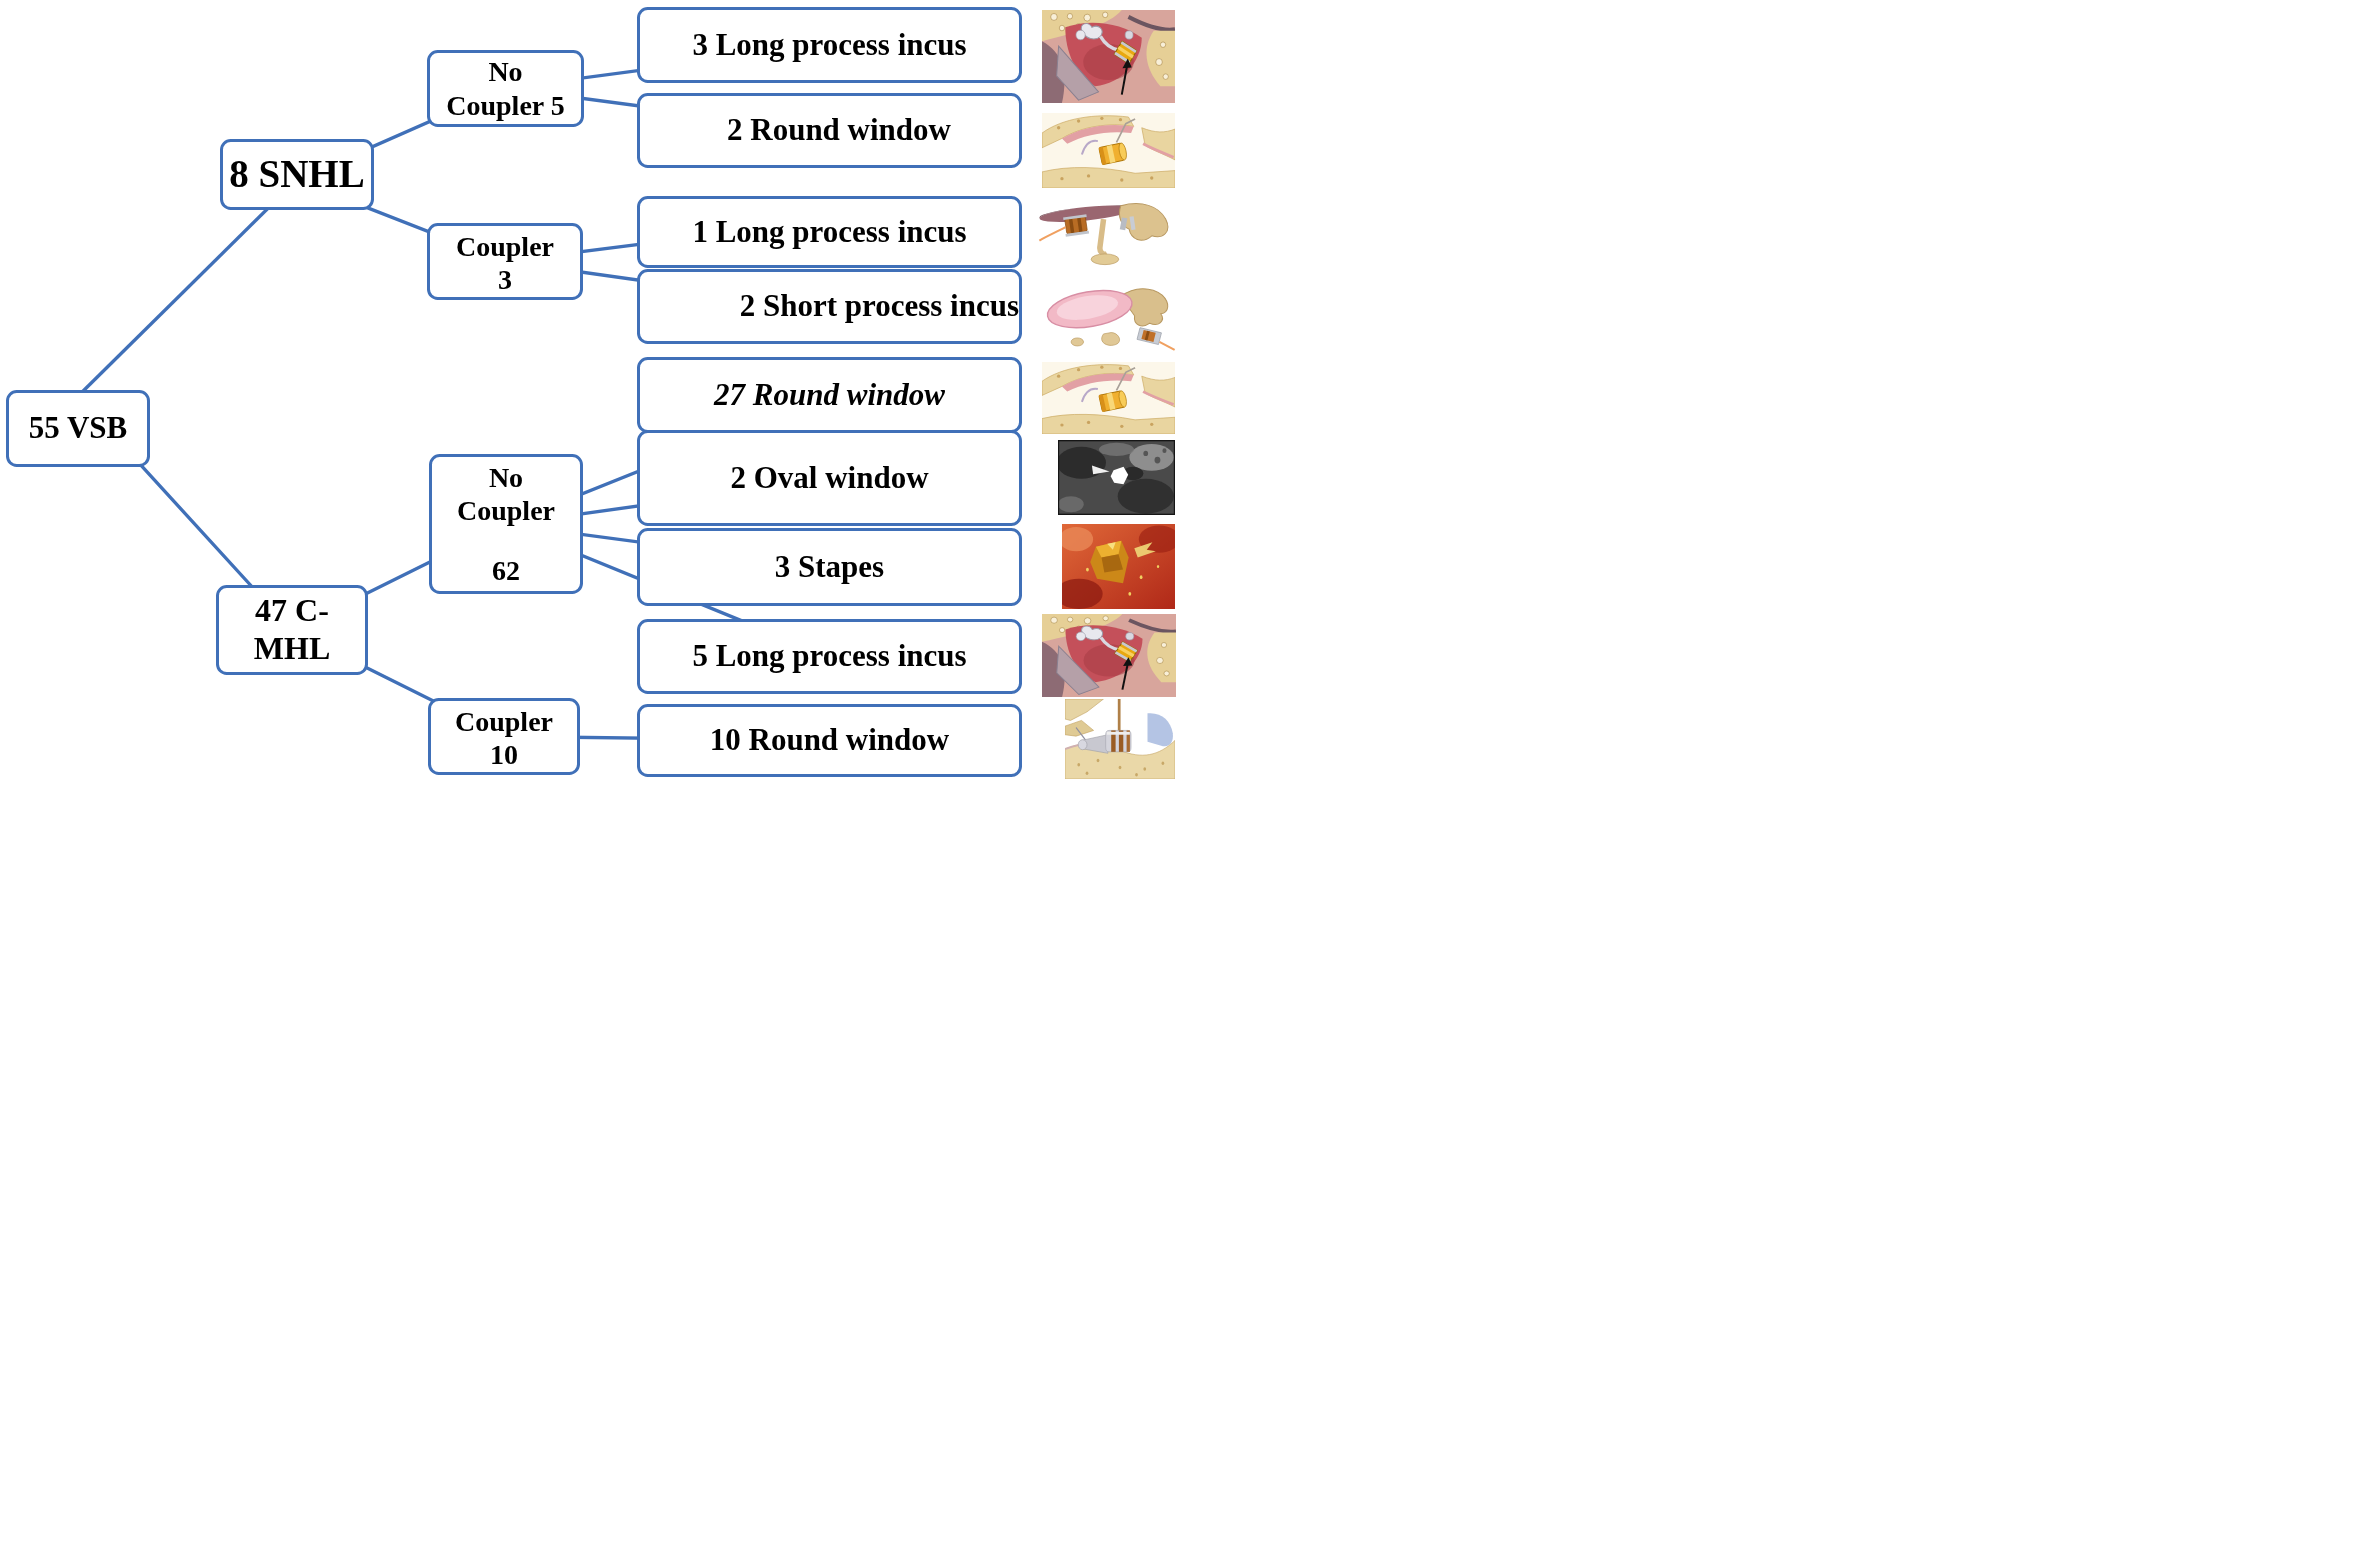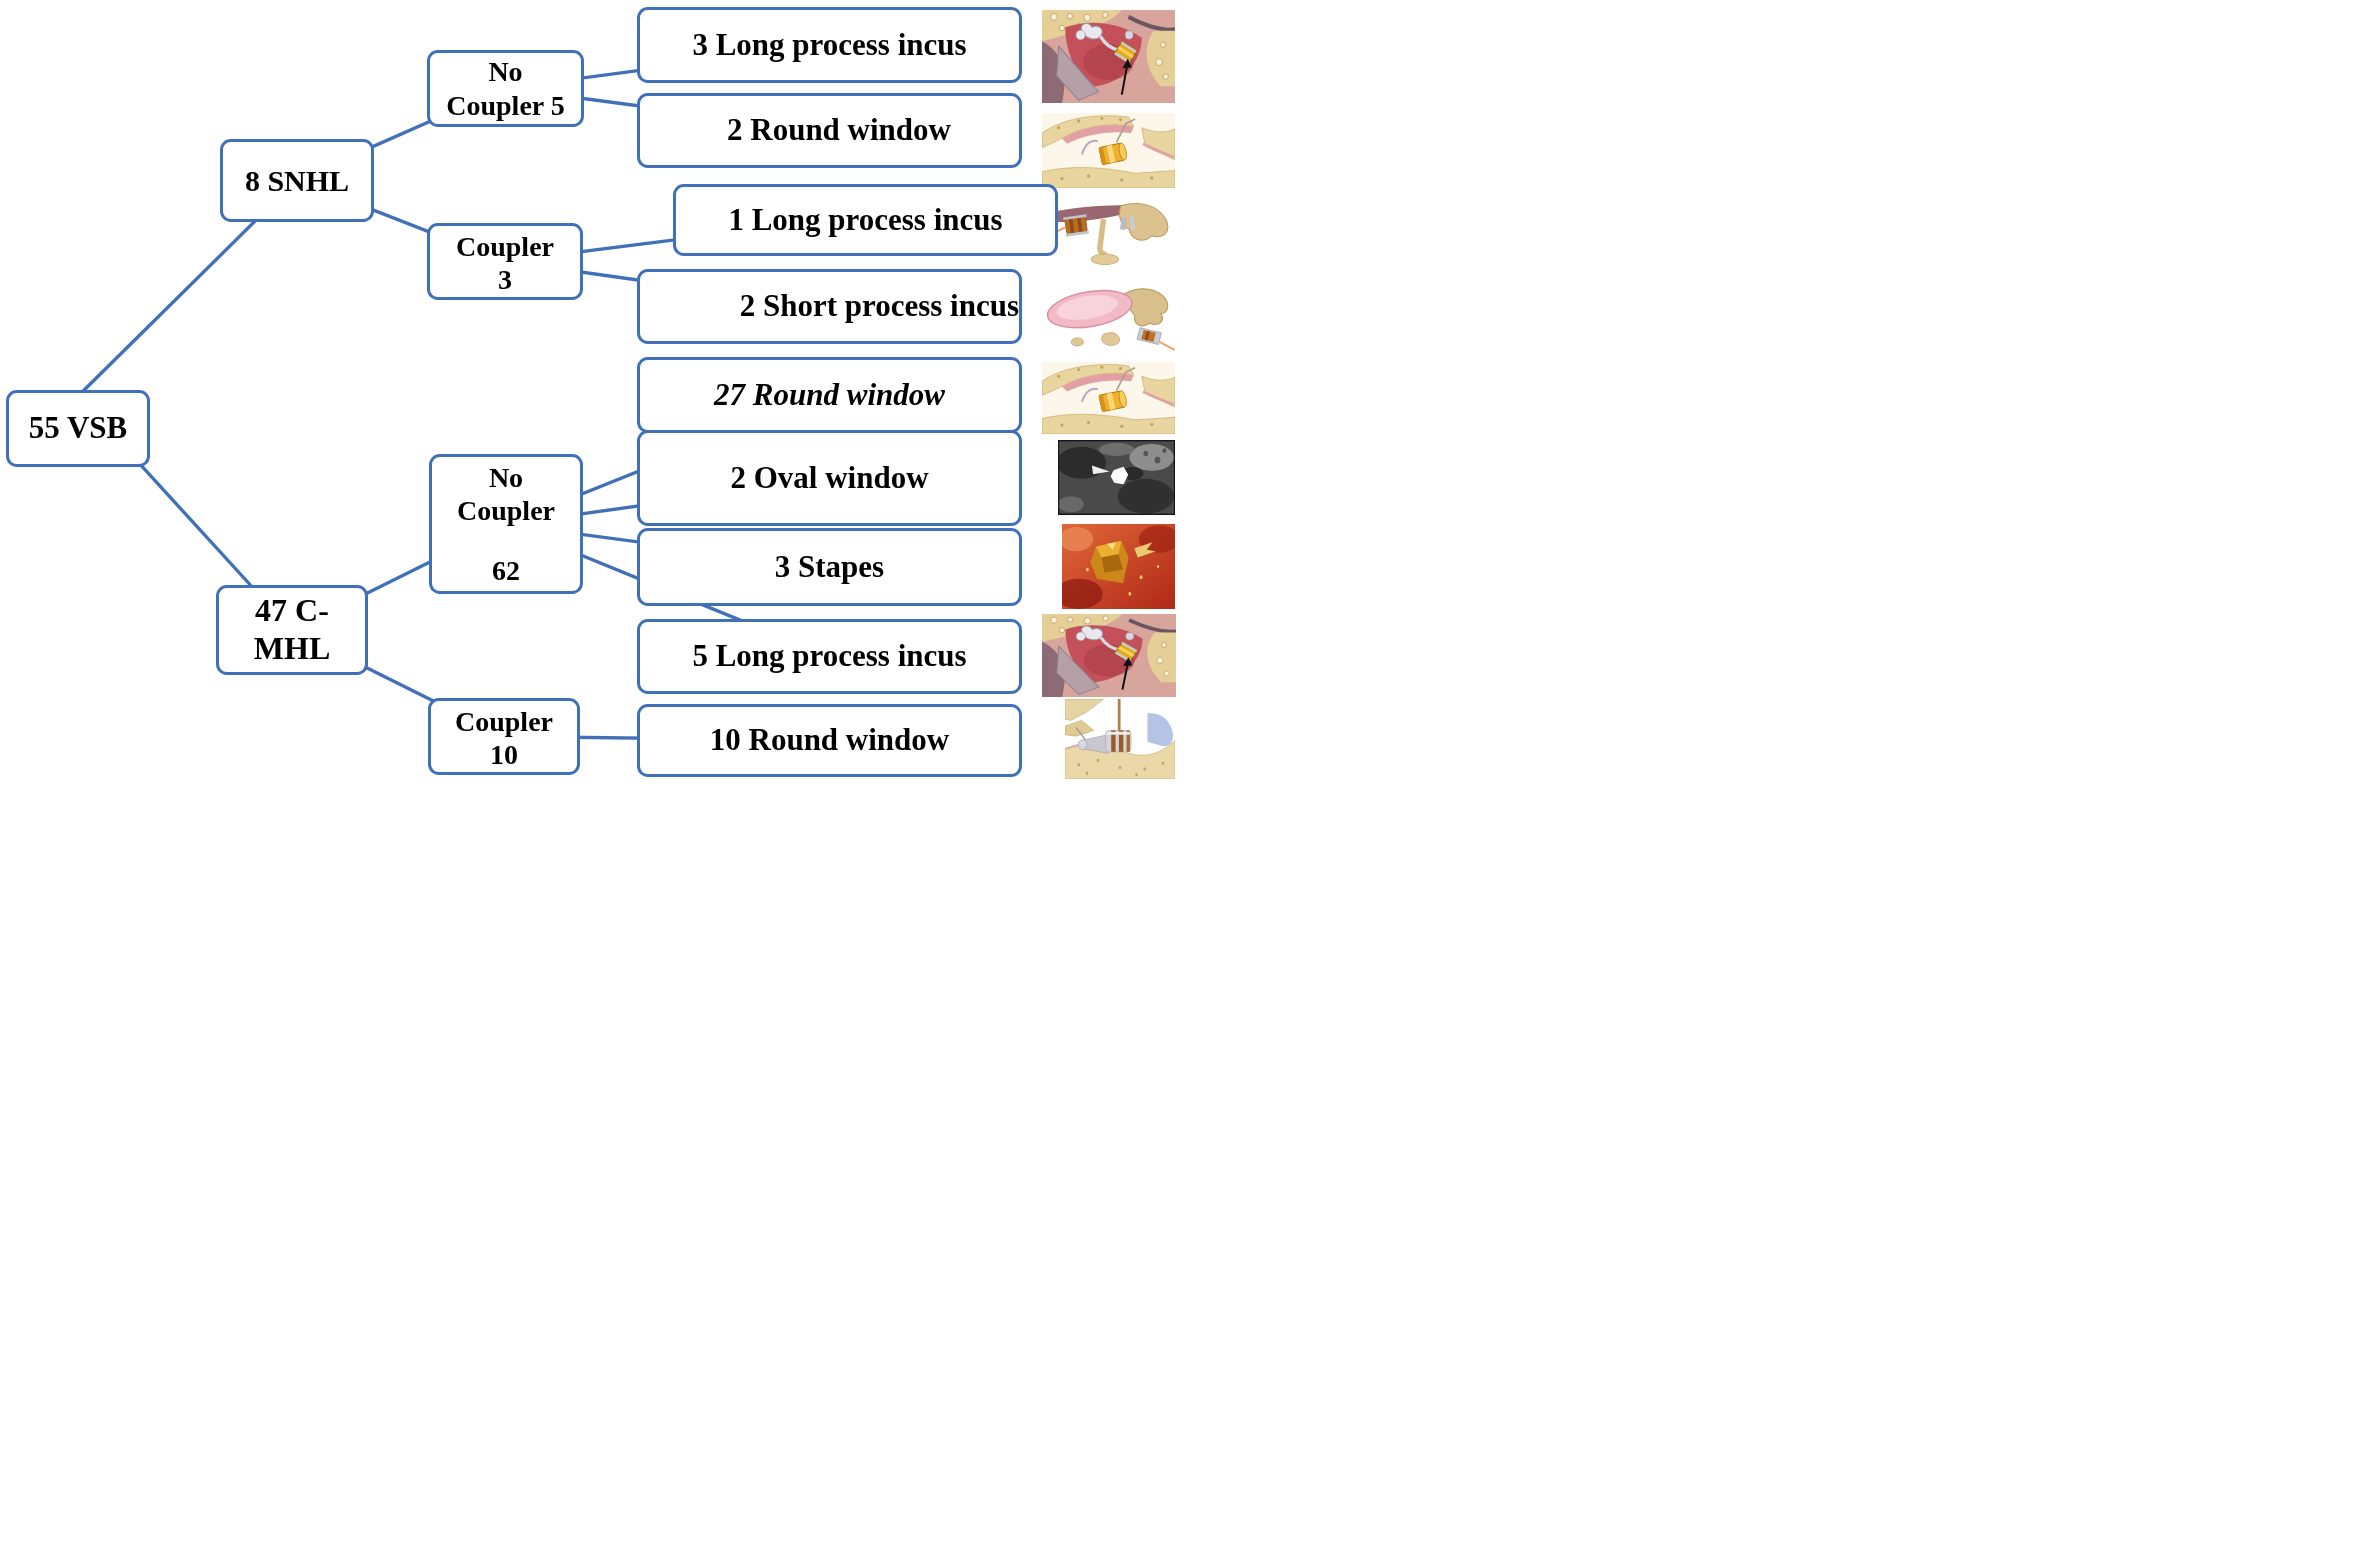--- a/index.html
+++ b/index.html
@@ -23,30 +23,30 @@
     box-sizing:border-box;
     display:flex;flex-direction:column;align-items:center;justify-content:center;
     font-weight:bold;color:var(--ink);
     text-align:center;line-height:1.18;
   }
   .node span{display:block;}
   .push-last{justify-content:flex-start;padding:4px 0 4px;}
   .push-last > span:last-child{margin-top:auto;}
   
   .n-root {left:6px;  top:358px; width:144px;height:77px;font-size:31px;margin-top:32px;}
-  .n-snhl {left:220px;top:139px; width:154px;height:83px;font-size:30px;}
+  .n-snhl {left:220px;top:139px; width:154px;height:71px;font-size:39px;}
   .n-cmhl {left:216px;top:585px; width:152px;height:90px;font-size:32px;}
   .n-nc5  {left:427px;top:50px;  width:157px;height:77px;font-size:28px;}
   .n-c3   {left:427px;top:223px; width:156px;height:77px;font-size:28px;}
   .n-nc37 {left:429px;top:454px; width:154px;height:140px;font-size:28px;}
   .n-c10  {left:428px;top:698px;width:152px;height:77px;font-size:28px;}
   .leaf{left:637px;width:385px;font-size:31px;}
   .n-l1{top:7.4px;  height:76px;}
   .n-l2{top:93px; height:75px;padding-left:19px;}
-  .n-l3{top:184px; height:72px;margin-left:36px;}
+  .n-l3{top:196px; height:72px;}
   .n-l4{top:269px; height:75px;align-items:flex-end;}
   .n-l5{top:357px; height:76px;font-style:italic;}
   .n-l6{top:424px; height:96px;margin-top:6px;}
   .n-l7{top:528px; height:78px;}
   .n-l8{top:619px; height:75px;}
   .n-l9{top:704px;height:73px;}
   
   .illus{position:absolute;z-index:1;}
   .illus svg{width:100%;height:100%;display:block;}
   .i-1{left:1042px;top:10px;  width:133px;height:93px;}

